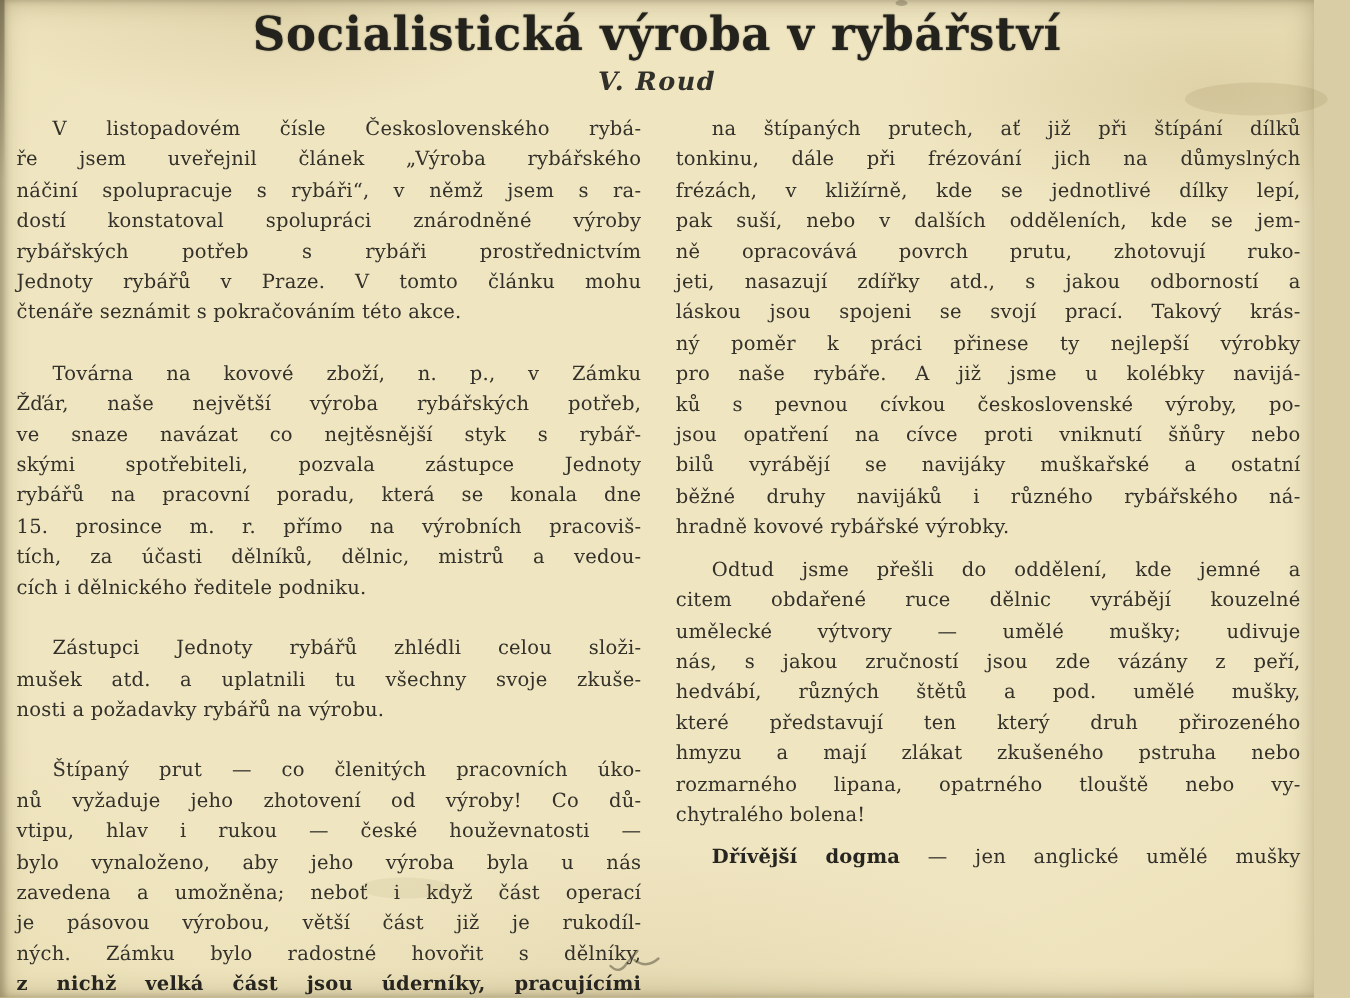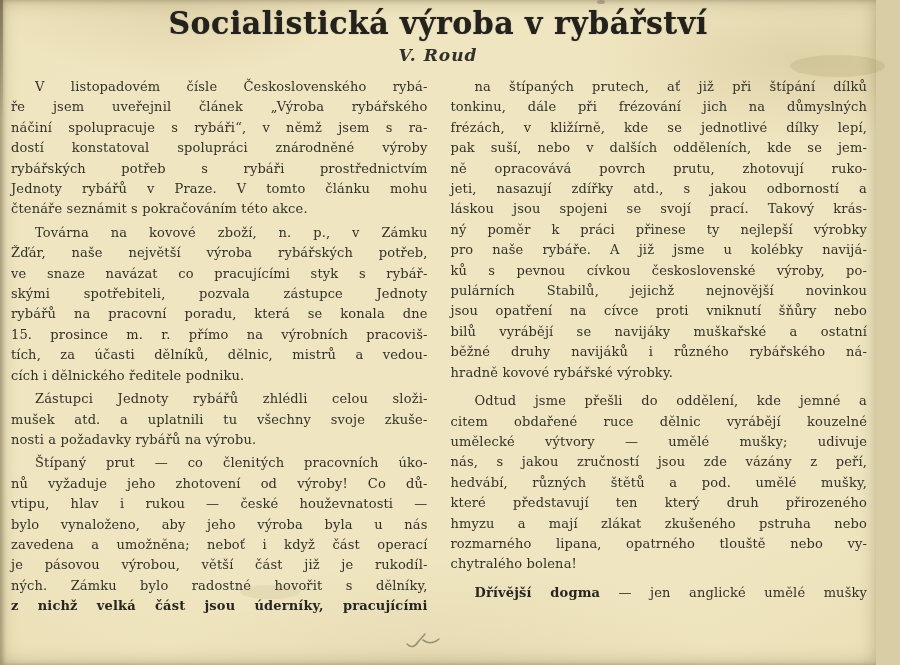--- a/index.html
+++ b/index.html
@@ -31,21 +31,21 @@
   .author{
     margin-top:5px;font-size:17px;font-weight:bold;font-style:italic;
     letter-spacing:1px;color:#32302a;
   }
 
   .columns{
     display:flex;gap:23px;padding:12px 9px 0 11px;
   }
   .col{width:433px;}
   .para{margin:0;}
-  .col .para + .para{margin-top:3px;}
+  .col .para + .para{margin-top:20px;}
   .col[data-col="right"] .para + .para{margin-top:8px;}
   .line{
     font-size:13px;line-height:20.4px;
     text-align:justify;text-align-last:justify;
     white-space:normal;color:#33312a;
     letter-spacing:.15px;
   }
   .line.first{text-indent:24px;}
   .line.end{text-align-last:left;}
   .line.bold{font-weight:bold;color:#26251f;}
@@ -75,21 +75,21 @@
           <div class="line">ře jsem uveřejnil článek „Výroba rybářského</div>
           <div class="line">náčiní spolupracuje s rybáři“, v němž jsem s ra-</div>
           <div class="line">dostí konstatoval spolupráci znárodněné výroby</div>
           <div class="line">rybářských potřeb s rybáři prostřednictvím</div>
           <div class="line">Jednoty rybářů v Praze. V tomto článku mohu</div>
           <div class="line end">čtenáře seznámit s pokračováním této akce.</div>
         </div>
         <div class="para">
           <div class="line first">Továrna na kovové zboží, n. p., v Zámku</div>
           <div class="line">Žďár, naše největší výroba rybářských potřeb,</div>
-          <div class="line">ve snaze navázat co pracujícími styk s rybář-</div>
+          <div class="line">ve snaze navázat co nejtěsnější styk s rybář-</div>
           <div class="line">skými spotřebiteli, pozvala zástupce Jednoty</div>
           <div class="line">rybářů na pracovní poradu, která se konala dne</div>
           <div class="line">15. prosince m. r. přímo na výrobních pracoviš-</div>
           <div class="line">tích, za účasti dělníků, dělnic, mistrů a vedou-</div>
           <div class="line end">cích i dělnického ředitele podniku.</div>
         </div>
         <div class="para">
           <div class="line first">Zástupci Jednoty rybářů zhlédli celou složi-</div>
           <div class="line">mušek atd. a uplatnili tu všechny svoje zkuše-</div>
           <div class="line end">nosti a požadavky rybářů na výrobu.</div>
@@ -110,21 +110,20 @@
           <div class="line first">na štípaných prutech, ať již při štípání dílků</div>
           <div class="line">tonkinu, dále při frézování jich na důmyslných</div>
           <div class="line">frézách, v kližírně, kde se jednotlivé dílky lepí,</div>
           <div class="line">pak suší, nebo v dalších odděleních, kde se jem-</div>
           <div class="line">ně opracovává povrch prutu, zhotovují ruko-</div>
           <div class="line">jeti, nasazují zdířky atd., s jakou odborností a</div>
           <div class="line">láskou jsou spojeni se svojí prací. Takový krás-</div>
           <div class="line">ný poměr k práci přinese ty nejlepší výrobky</div>
           <div class="line">pro naše rybáře. A již jsme u kolébky navijá-</div>
           <div class="line">ků s pevnou cívkou československé výroby, po-</div>
-          <div class="line">pulárních Stabilů, jejichž nejnovější novinkou</div>
           <div class="line">jsou opatření na cívce proti vniknutí šňůry nebo</div>
           <div class="line">bilů vyrábějí se navijáky muškařské a ostatní</div>
           <div class="line">běžné druhy navijáků i různého rybářského ná-</div>
           <div class="line end">hradně kovové rybářské výrobky.</div>
         </div>
         <div class="para">
           <div class="line first">Odtud jsme přešli do oddělení, kde jemné a</div>
           <div class="line">citem obdařené ruce dělnic vyrábějí kouzelné</div>
           <div class="line">umělecké výtvory — umělé mušky; udivuje</div>
           <div class="line">nás, s jakou zručností jsou zde vázány z peří,</div>

